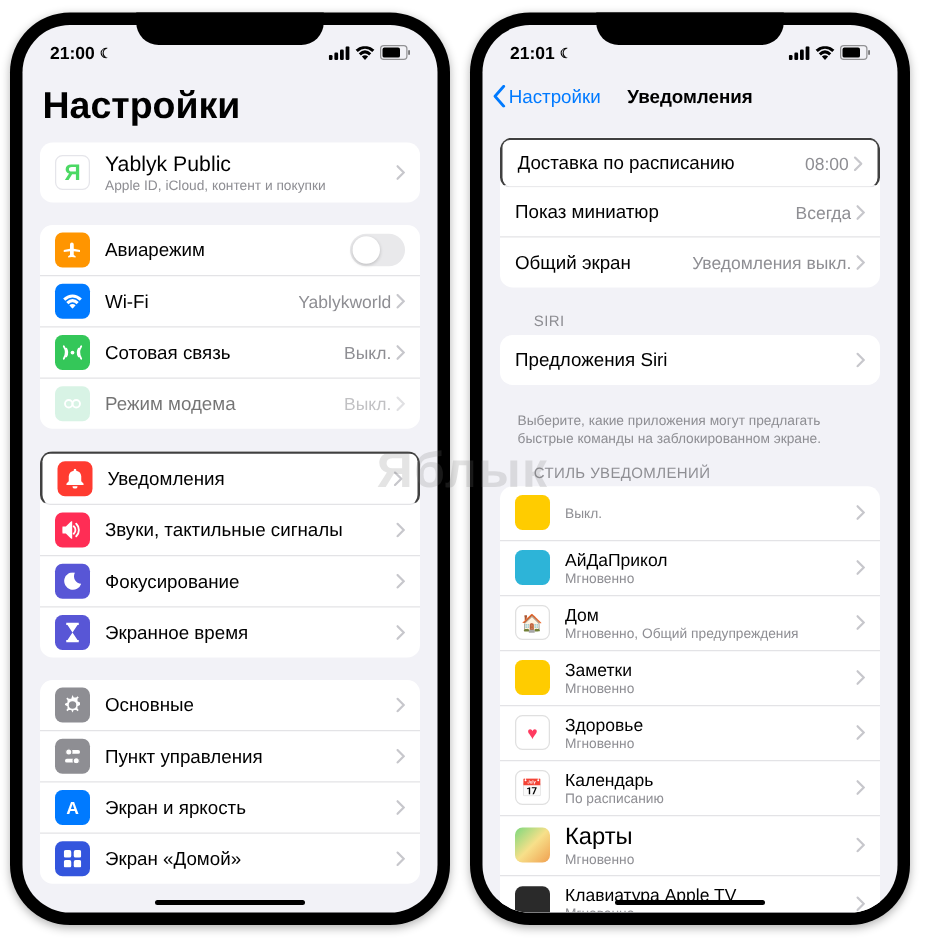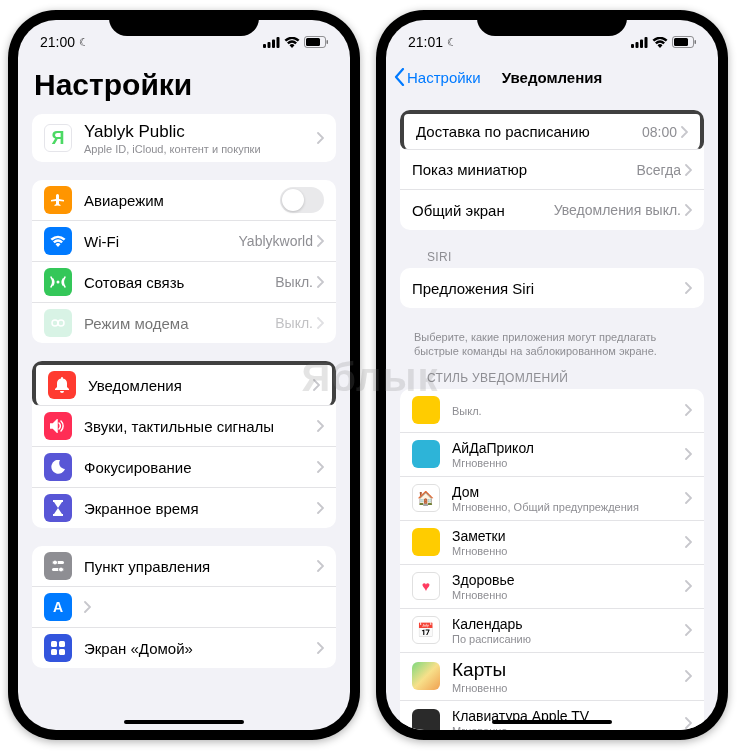--- a/index.html
+++ b/index.html
@@ -2,31 +2,31 @@
 <html><head>
 <meta charset="utf-8">
 <style>
 *{margin:0;padding:0;box-sizing:border-box;font-family:-apple-system,BlinkMacSystemFont,"Segoe UI",Helvetica,Arial,sans-serif;-webkit-font-smoothing:antialiased}
 body{background:#fff;width:740px;height:753px;position:relative;overflow:hidden}
 .phones{display:flex;gap:16px;padding:10px 8px}
 .phone{width:352px;height:730px;background:#000;border-radius:48px;padding:10px;position:relative;box-shadow:0 2px 8px rgba(0,0,0,.3)}
 .screen{width:100%;height:100%;background:#f2f2f7;border-radius:38px;overflow:hidden;position:relative}
 .notch{position:absolute;top:0;left:50%;transform:translateX(-50%);width:150px;height:26px;background:#000;border-radius:0 0 18px 18px;z-index:20}
 .status-bar{display:flex;justify-content:space-between;align-items:center;padding:8px 22px 2px;height:38px}
-.status-left{display:flex;align-items:center;gap:4px;font-size:14px;font-weight:400}
+.status-left{display:flex;align-items:center;gap:4px;font-size:14px;font-weight:700}
 .status-right{display:flex;align-items:center;gap:4px}
 .moon{font-size:11px}
 .content{height:calc(100% - 38px);overflow:hidden;padding:0}
 .big-title{font-size:30px;font-weight:700;padding:10px 16px 12px}
 .nav-bar{display:flex;align-items:center;padding:6px 8px;position:relative;height:38px}
 .back-btn{display:flex;align-items:center;color:#007aff;font-size:15px;gap:2px}
 .back-btn svg{width:11px;height:18px}
 .nav-title{position:absolute;left:50%;transform:translateX(-50%);font-size:15px;font-weight:600}
 .section{margin:0 14px 18px;background:#fff;border-radius:10px;overflow:hidden}
-.highlight{border:4px solid #404040;border-radius:8px}
+.highlight{border:2px solid #404040;border-radius:8px}
 .row{display:flex;align-items:center;min-height:40px;padding:6px 12px;border-bottom:.5px solid #e3e3e6;position:relative}
 .row:last-child{border-bottom:none}
 .row.tall{min-height:48px}
 .icon{width:28px;height:28px;border-radius:6px;margin-right:12px;display:flex;align-items:center;justify-content:center;flex-shrink:0;font-size:16px;color:#fff}
 .icon.logo{background:#fff;border:1px solid #e5e5ea;color:#4cd964;font-weight:700;font-size:18px}
 .label-col{flex:1;min-width:0}
 .label{font-size:15px;color:#000;white-space:nowrap;overflow:hidden;text-overflow:ellipsis}
 .sublabel{font-size:11px;color:#8e8e93;margin-top:1px;white-space:nowrap;overflow:hidden;text-overflow:ellipsis}
 .value{font-size:14px;color:#8e8e93;margin-right:4px;white-space:nowrap;overflow:hidden;text-overflow:ellipsis;max-width:160px}
 .chev{color:#c7c7cc;flex-shrink:0}
@@ -216,40 +216,58 @@
                   <path d="M1 1l5 5-5 5" stroke="#c7c7cc" stroke-width="1.8" fill="none" stroke-linecap="round"></path>
                 </svg>
               </span>
             </div>
           </div>
 
 <div class="section" id="left-g3">
             <div class="row">
               <div class="icon" style="background:#8e8e93">
                 <svg width="16" height="16" viewBox="0 0 16 16">
+                  <path d="M8 5a3 3 0 100 6 3 3 0 000-6zM8 0l1 2h2l1-1 1 1-1 1v2l2 1v2l-2 1v2l1 1-1 1-1-1H9l-1 2-1-2H5l-1 1-1-1 1-1v-2l-2-1V7l2-1V4L3 3l1-1 1 1h2z" fill="#fff"></path>
+                </svg>
+              </div>
+              <div class="label-col">
+                <div class="label">Основные</div>
+              </div>
+              <span class="chev">
+                <svg viewBox="0 0 7 12">
+                  <path d="M1 1l5 5-5 5" stroke="#c7c7cc" stroke-width="1.8" fill="none" stroke-linecap="round"></path>
+                </svg>
+              </span>
+            </div>
+            <div class="row">
+              <div class="icon" style="background:#8e8e93">
+                <svg width="16" height="16" viewBox="0 0 16 16">
                   <rect x="2" y="3" width="12" height="3" rx="1.5" fill="#fff"></rect>
                   <rect x="2" y="10" width="12" height="3" rx="1.5" fill="#fff"></rect>
                   <circle cx="5" cy="4.5" r="2.5" fill="#fff" stroke="#8e8e93"></circle>
                   <circle cx="11" cy="11.5" r="2.5" fill="#fff" stroke="#8e8e93"></circle>
                 </svg>
               </div>
               <div class="label-col">
                 <div class="label">Пункт управления</div>
               </div>
               <span class="chev">
                 <svg viewBox="0 0 7 12">
                   <path d="M1 1l5 5-5 5" stroke="#c7c7cc" stroke-width="1.8" fill="none" stroke-linecap="round"></path>
                 </svg>
               </span>
             </div>
             <div class="row">
               <div class="icon" style="background:#007aff">
                 <svg width="16" height="16" viewBox="0 0 16 16">
                   <text x="8" y="13" text-anchor="middle" font-size="14" font-weight="600" fill="#fff">A</text>
                 </svg>
+              </div>
+              <div class="label-col">
+                <div class="label">Экран и яркость</div>
               </div>
               <span class="chev">
                 <svg viewBox="0 0 7 12">
                   <path d="M1 1l5 5-5 5" stroke="#c7c7cc" stroke-width="1.8" fill="none" stroke-linecap="round"></path>
                 </svg>
               </span>
             </div>
             <div class="row">
               <div class="icon" style="background:#3355dd">
                 <svg width="14" height="14" viewBox="0 0 14 14">

